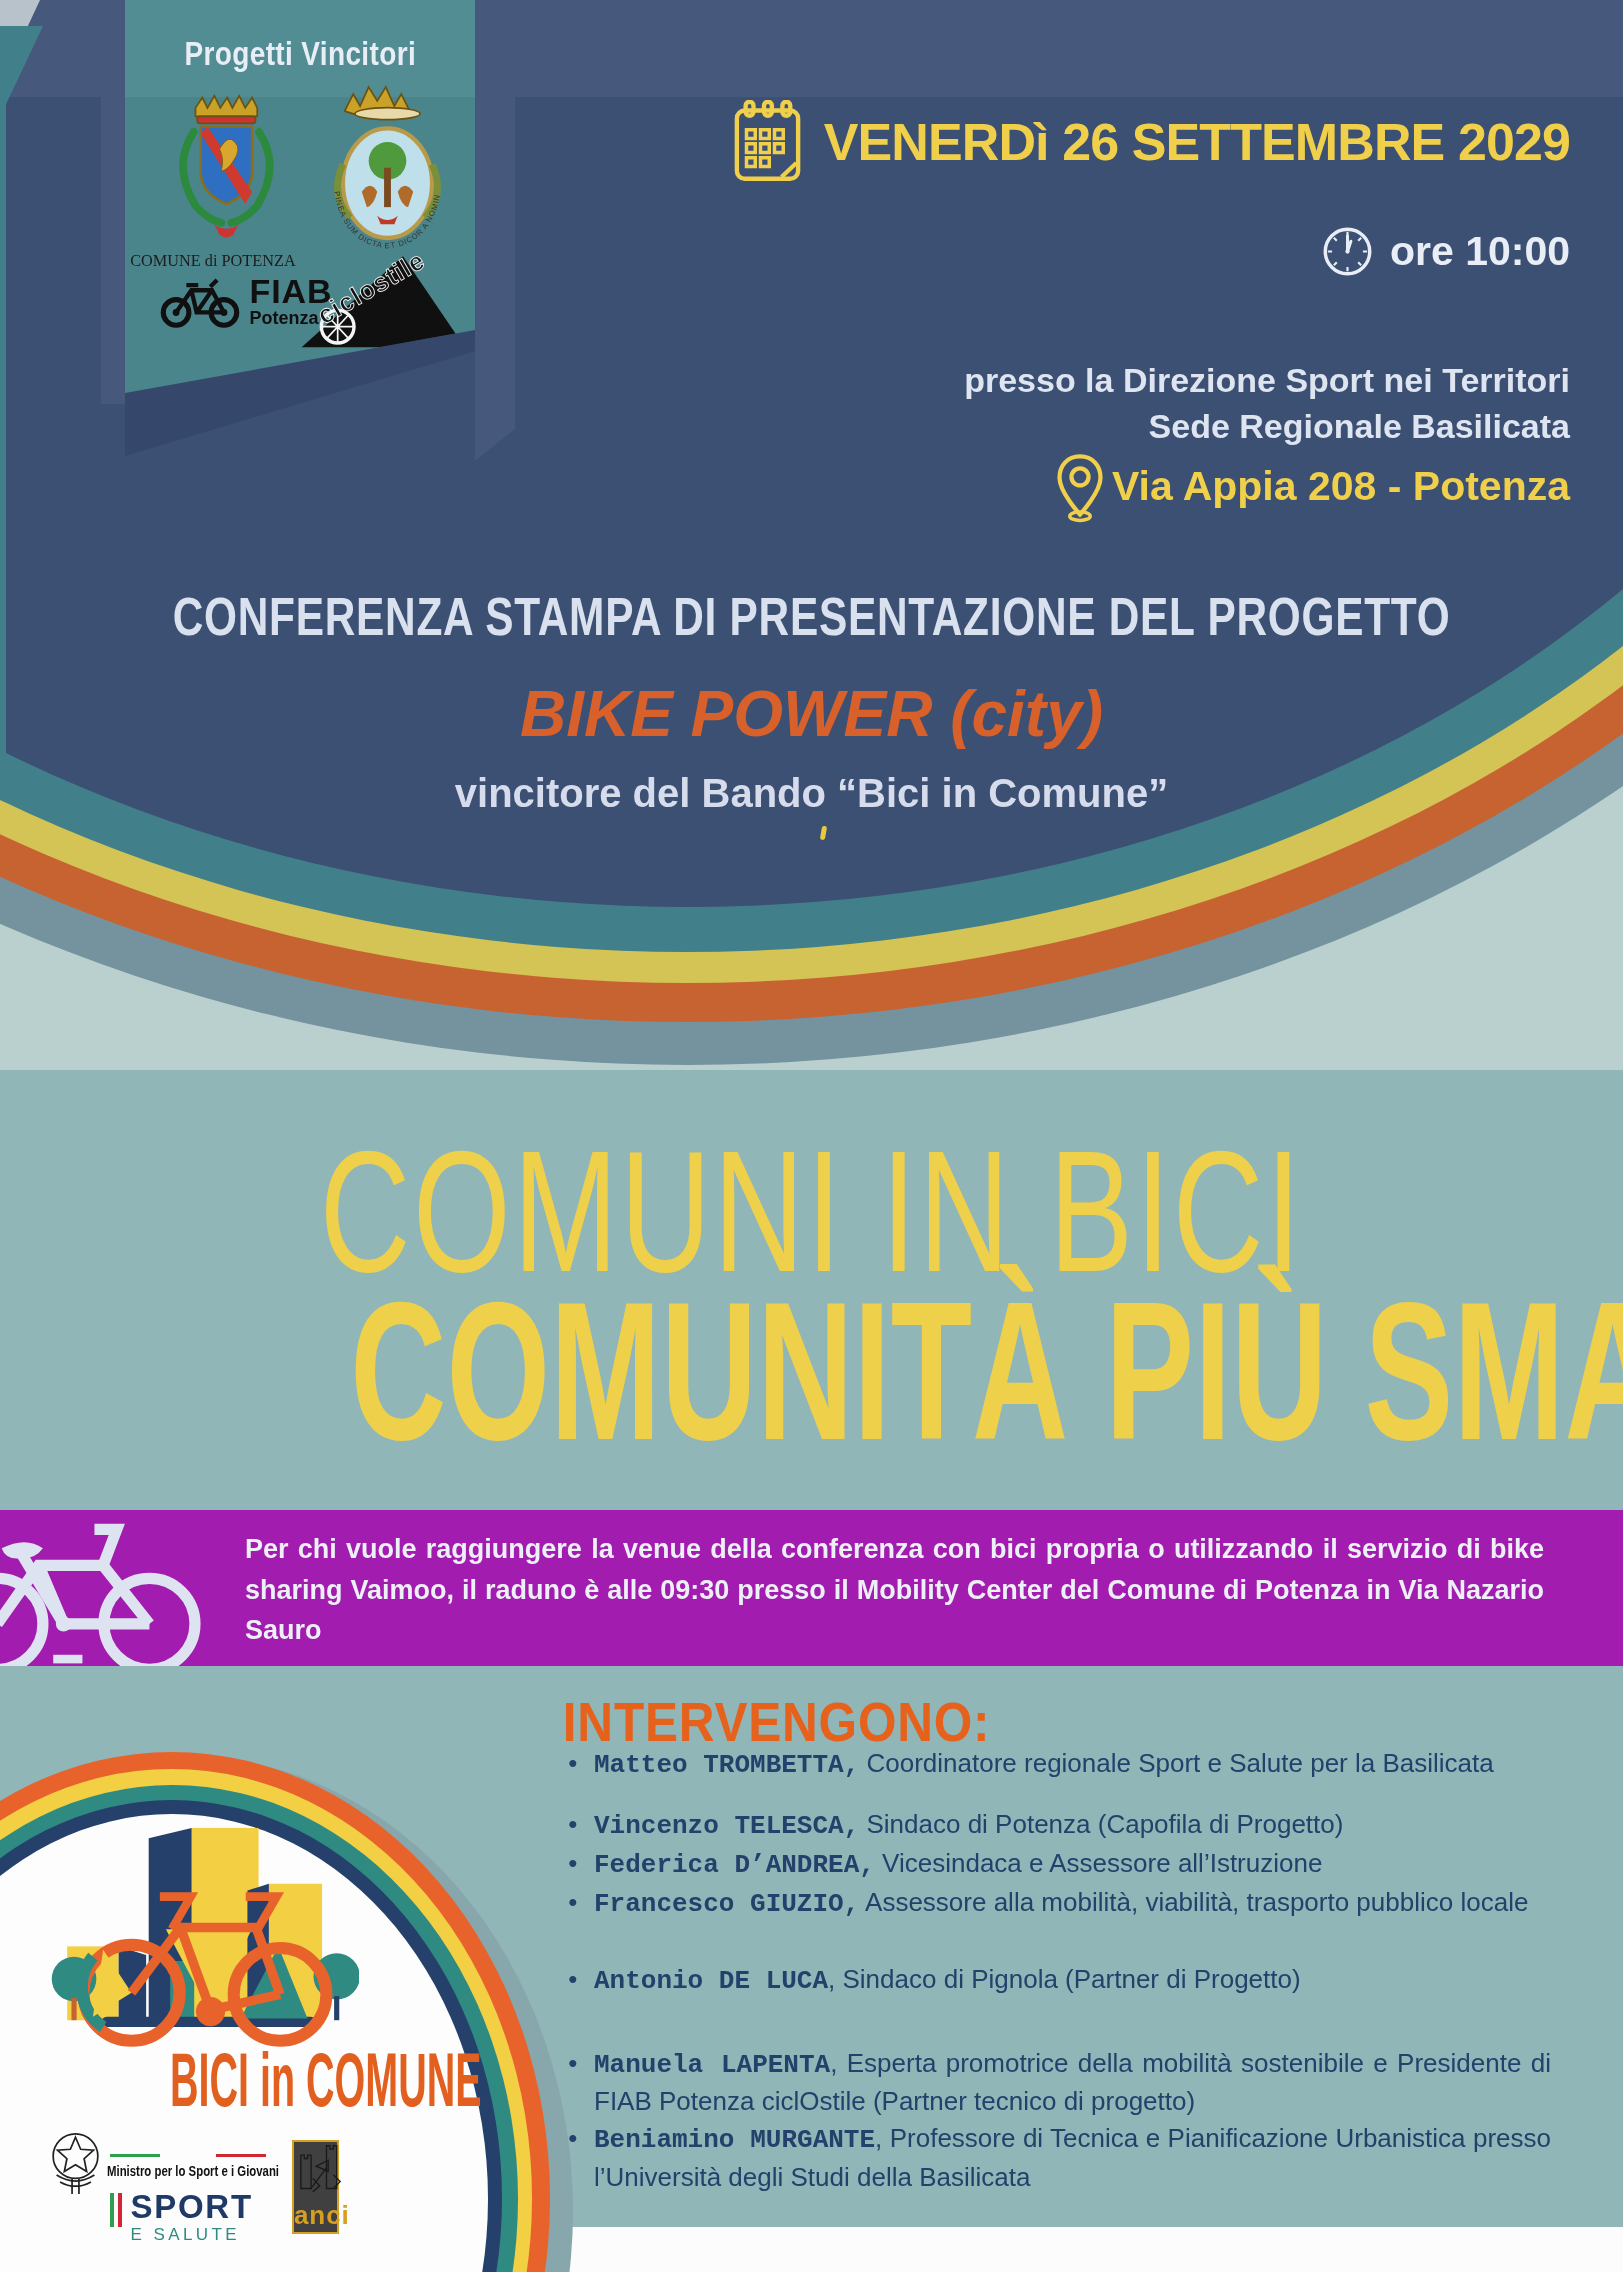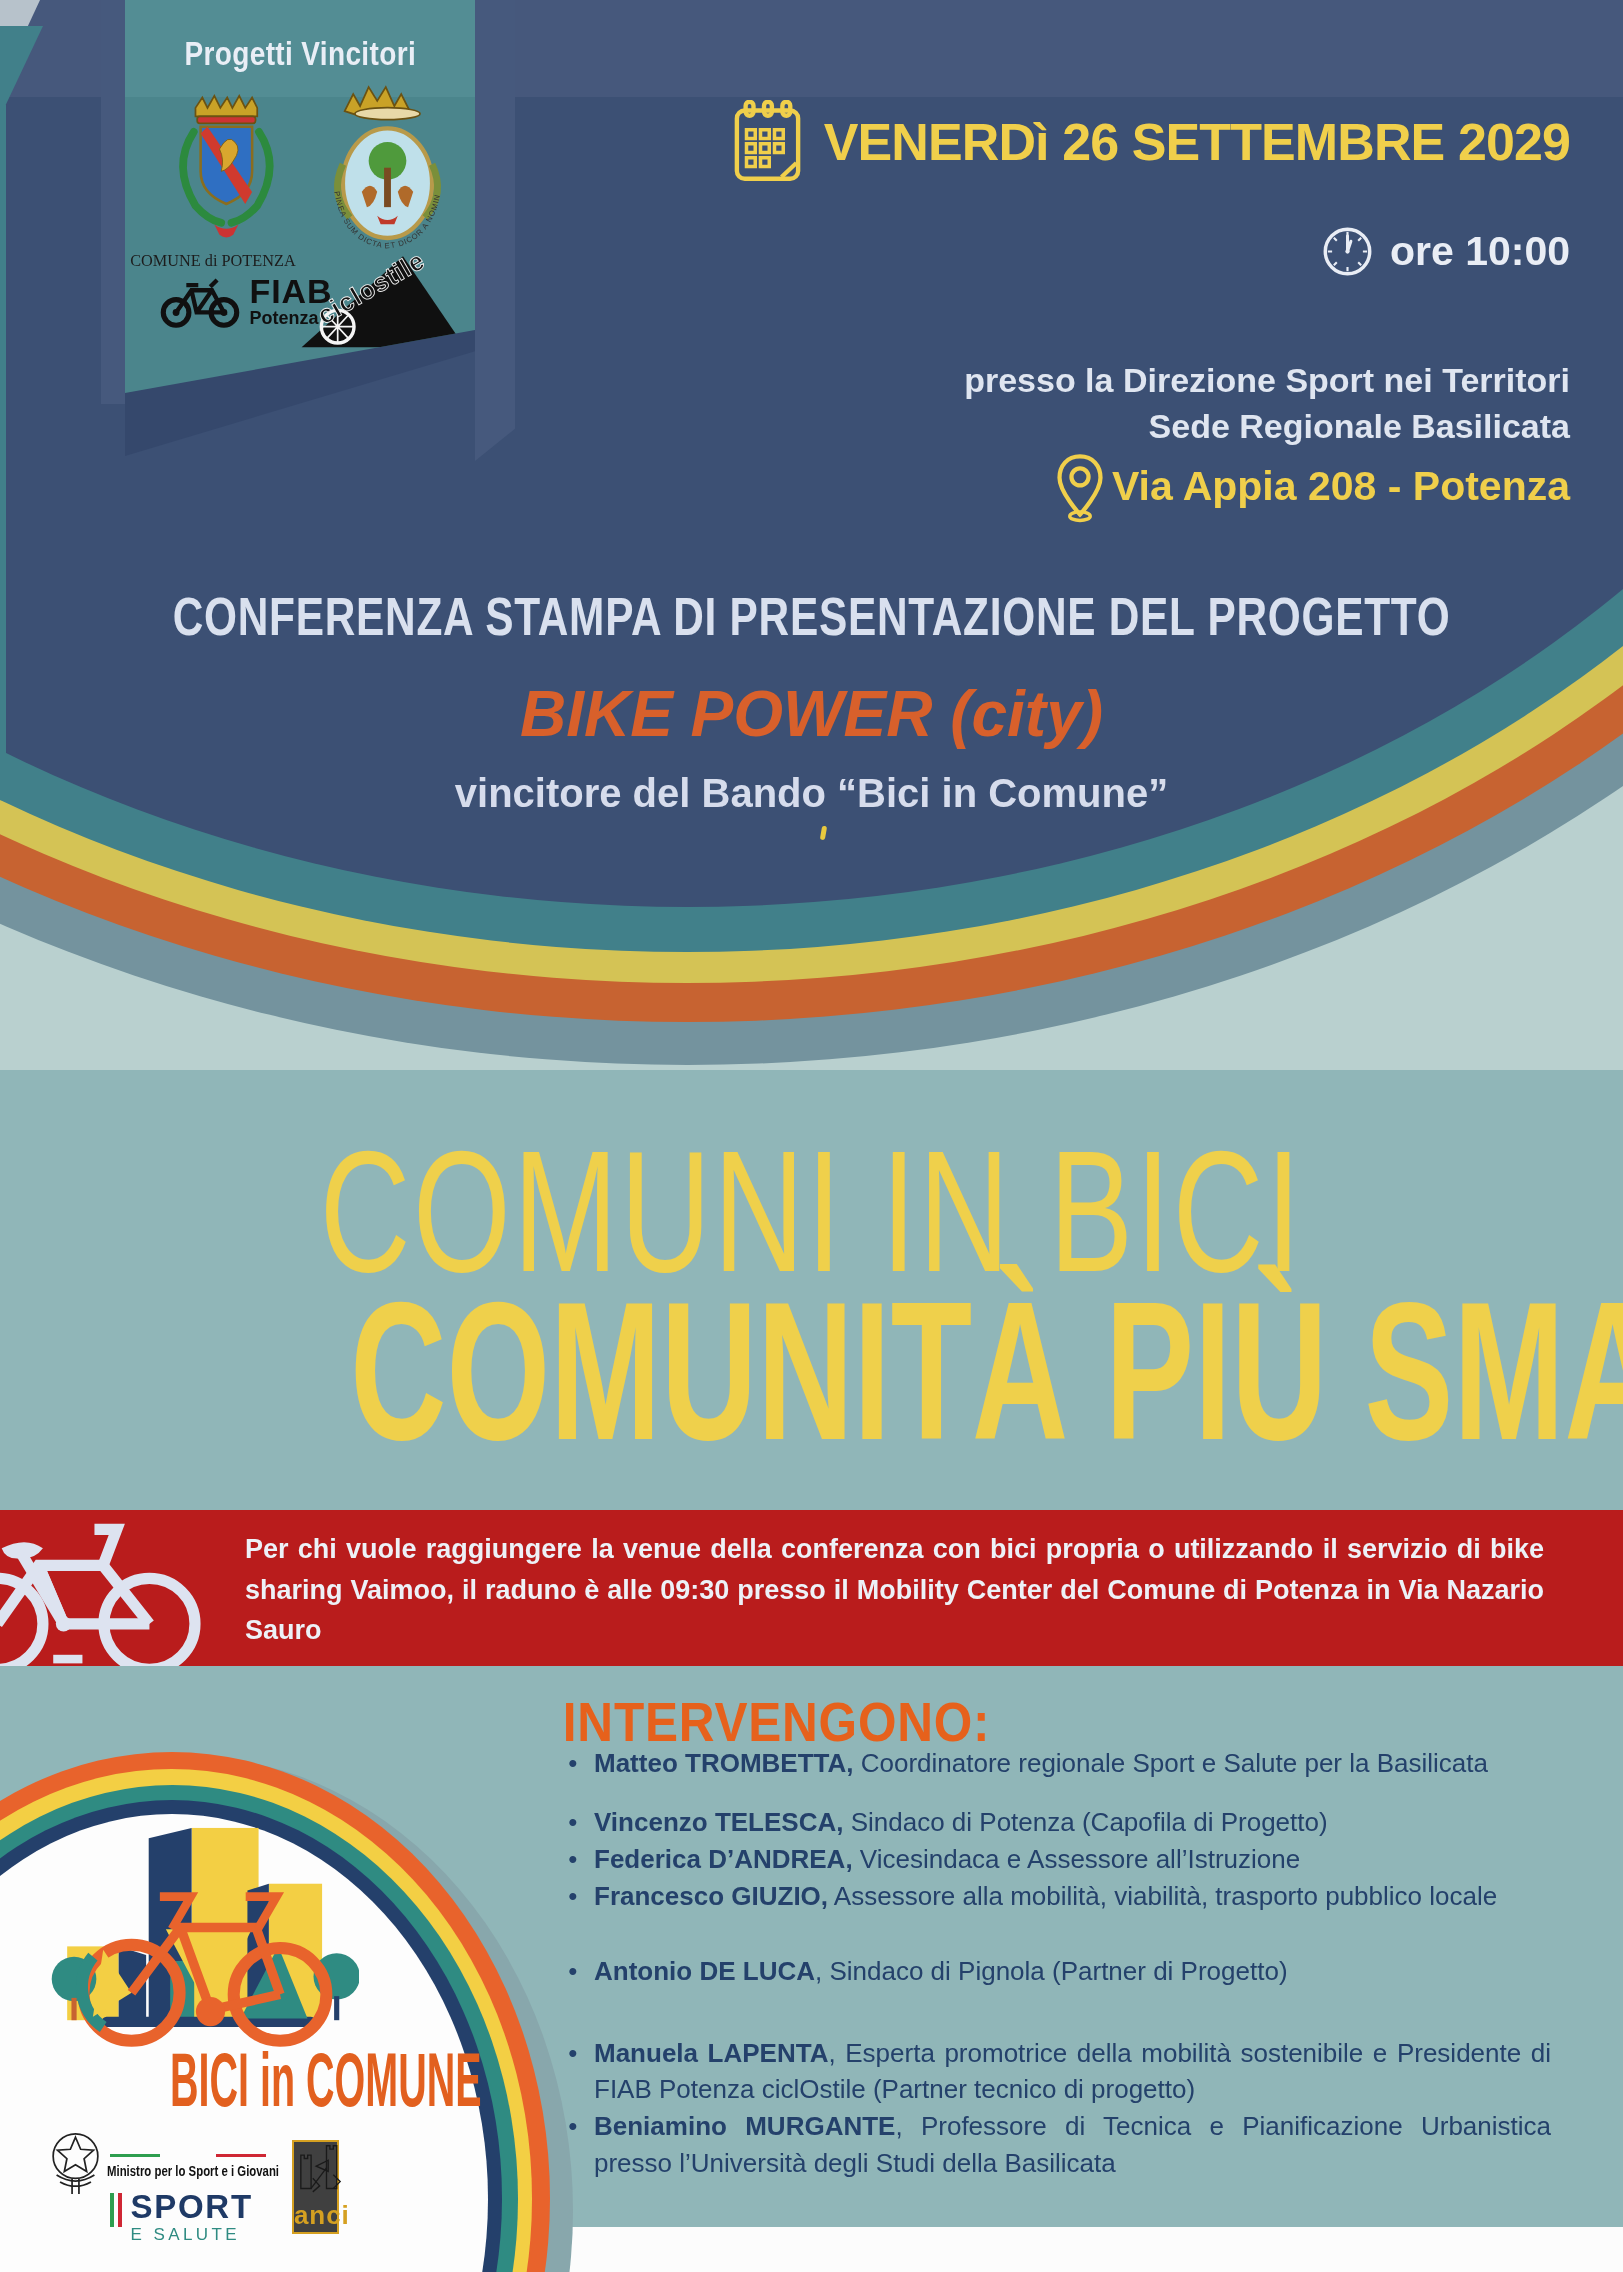--- a/index.html
+++ b/index.html
@@ -71,33 +71,33 @@
   .tiny-dash{left:821px;top:826px;width:5.2px;height:13.7px;background:#e8c93e;border-radius:2.6px;
              transform:rotate(10deg);z-index:4;}
 
   
   .mid{left:0;top:1070px;width:1623px;height:1157px;background:#90b6b8;z-index:2;}
   .hl1{position:absolute;left:0;top:55px;width:100%;text-align:center;line-height:1;}
   .hl1 span{font-size:172px;font-weight:400;color:#efd04b;letter-spacing:3.4px;white-space:nowrap;}
   .hl2{position:absolute;left:0;top:204px;width:100%;text-align:center;line-height:1;}
   .hl2 span{font-size:196px;font-weight:bold;color:#efd04b;letter-spacing:0;white-space:nowrap;}
 
-  .info-band{position:absolute;left:0;top:440px;width:100%;height:156px;background:#b91c1c;overflow:hidden;}
+  .info-band{position:absolute;left:0;top:440px;width:100%;height:156px;background:#a21caf;overflow:hidden;}
   .info-band p{margin:0;padding:19px 79px 0 245px;font-size:27px;font-weight:bold;color:#edf1f7;
                line-height:1.5;text-align:justify;}
   .band-bike{position:absolute;left:-50px;top:-15.5px;}
 
   .interv{position:absolute;left:0;top:620px;width:1553px;text-align:center;}
   .interv span{font-size:55px;font-weight:bold;color:#e6611c;letter-spacing:0.9px;}
 
   .speakers{position:absolute;left:563px;top:675px;width:988px;margin:0;padding:0;list-style:none;
             font-size:26px;color:#24416b;line-height:1.42;}
   .speakers li{position:relative;padding-left:31px;text-align:justify;}
   .speakers .bullet{position:absolute;left:5.2px;top:0;font-size:26px;}
-  .sp-name{font-weight:bold;}
+  .sp-name{font-weight:bold;font-family:Liberation Mono, monospace;}
   li.gap-sm{margin-top:22px;} li.gap-md{margin-top:38px;} li.gap-lg{margin-top:45px;}
 
   .bottom-strip{left:0;top:2227px;width:1623px;height:46px;background:#fcfcfc;z-index:3;}
 
   
   .ring{position:absolute;border-radius:50%;}
   .ring-shadow{left:-203px;top:1756px;width:776px;height:910px;background:#88a7ac;z-index:4;}
   .ring-orange{left:-206px;top:1752px;width:756px;height:893px;background:#e8632c;z-index:5;}
   .ring-yellow{left:-189px;top:1769px;width:721px;height:859px;background:#f3cf44;z-index:5;}
   .ring-teal  {left:-173px;top:1785px;width:691px;height:828px;background:#2f8b82;z-index:5;}

